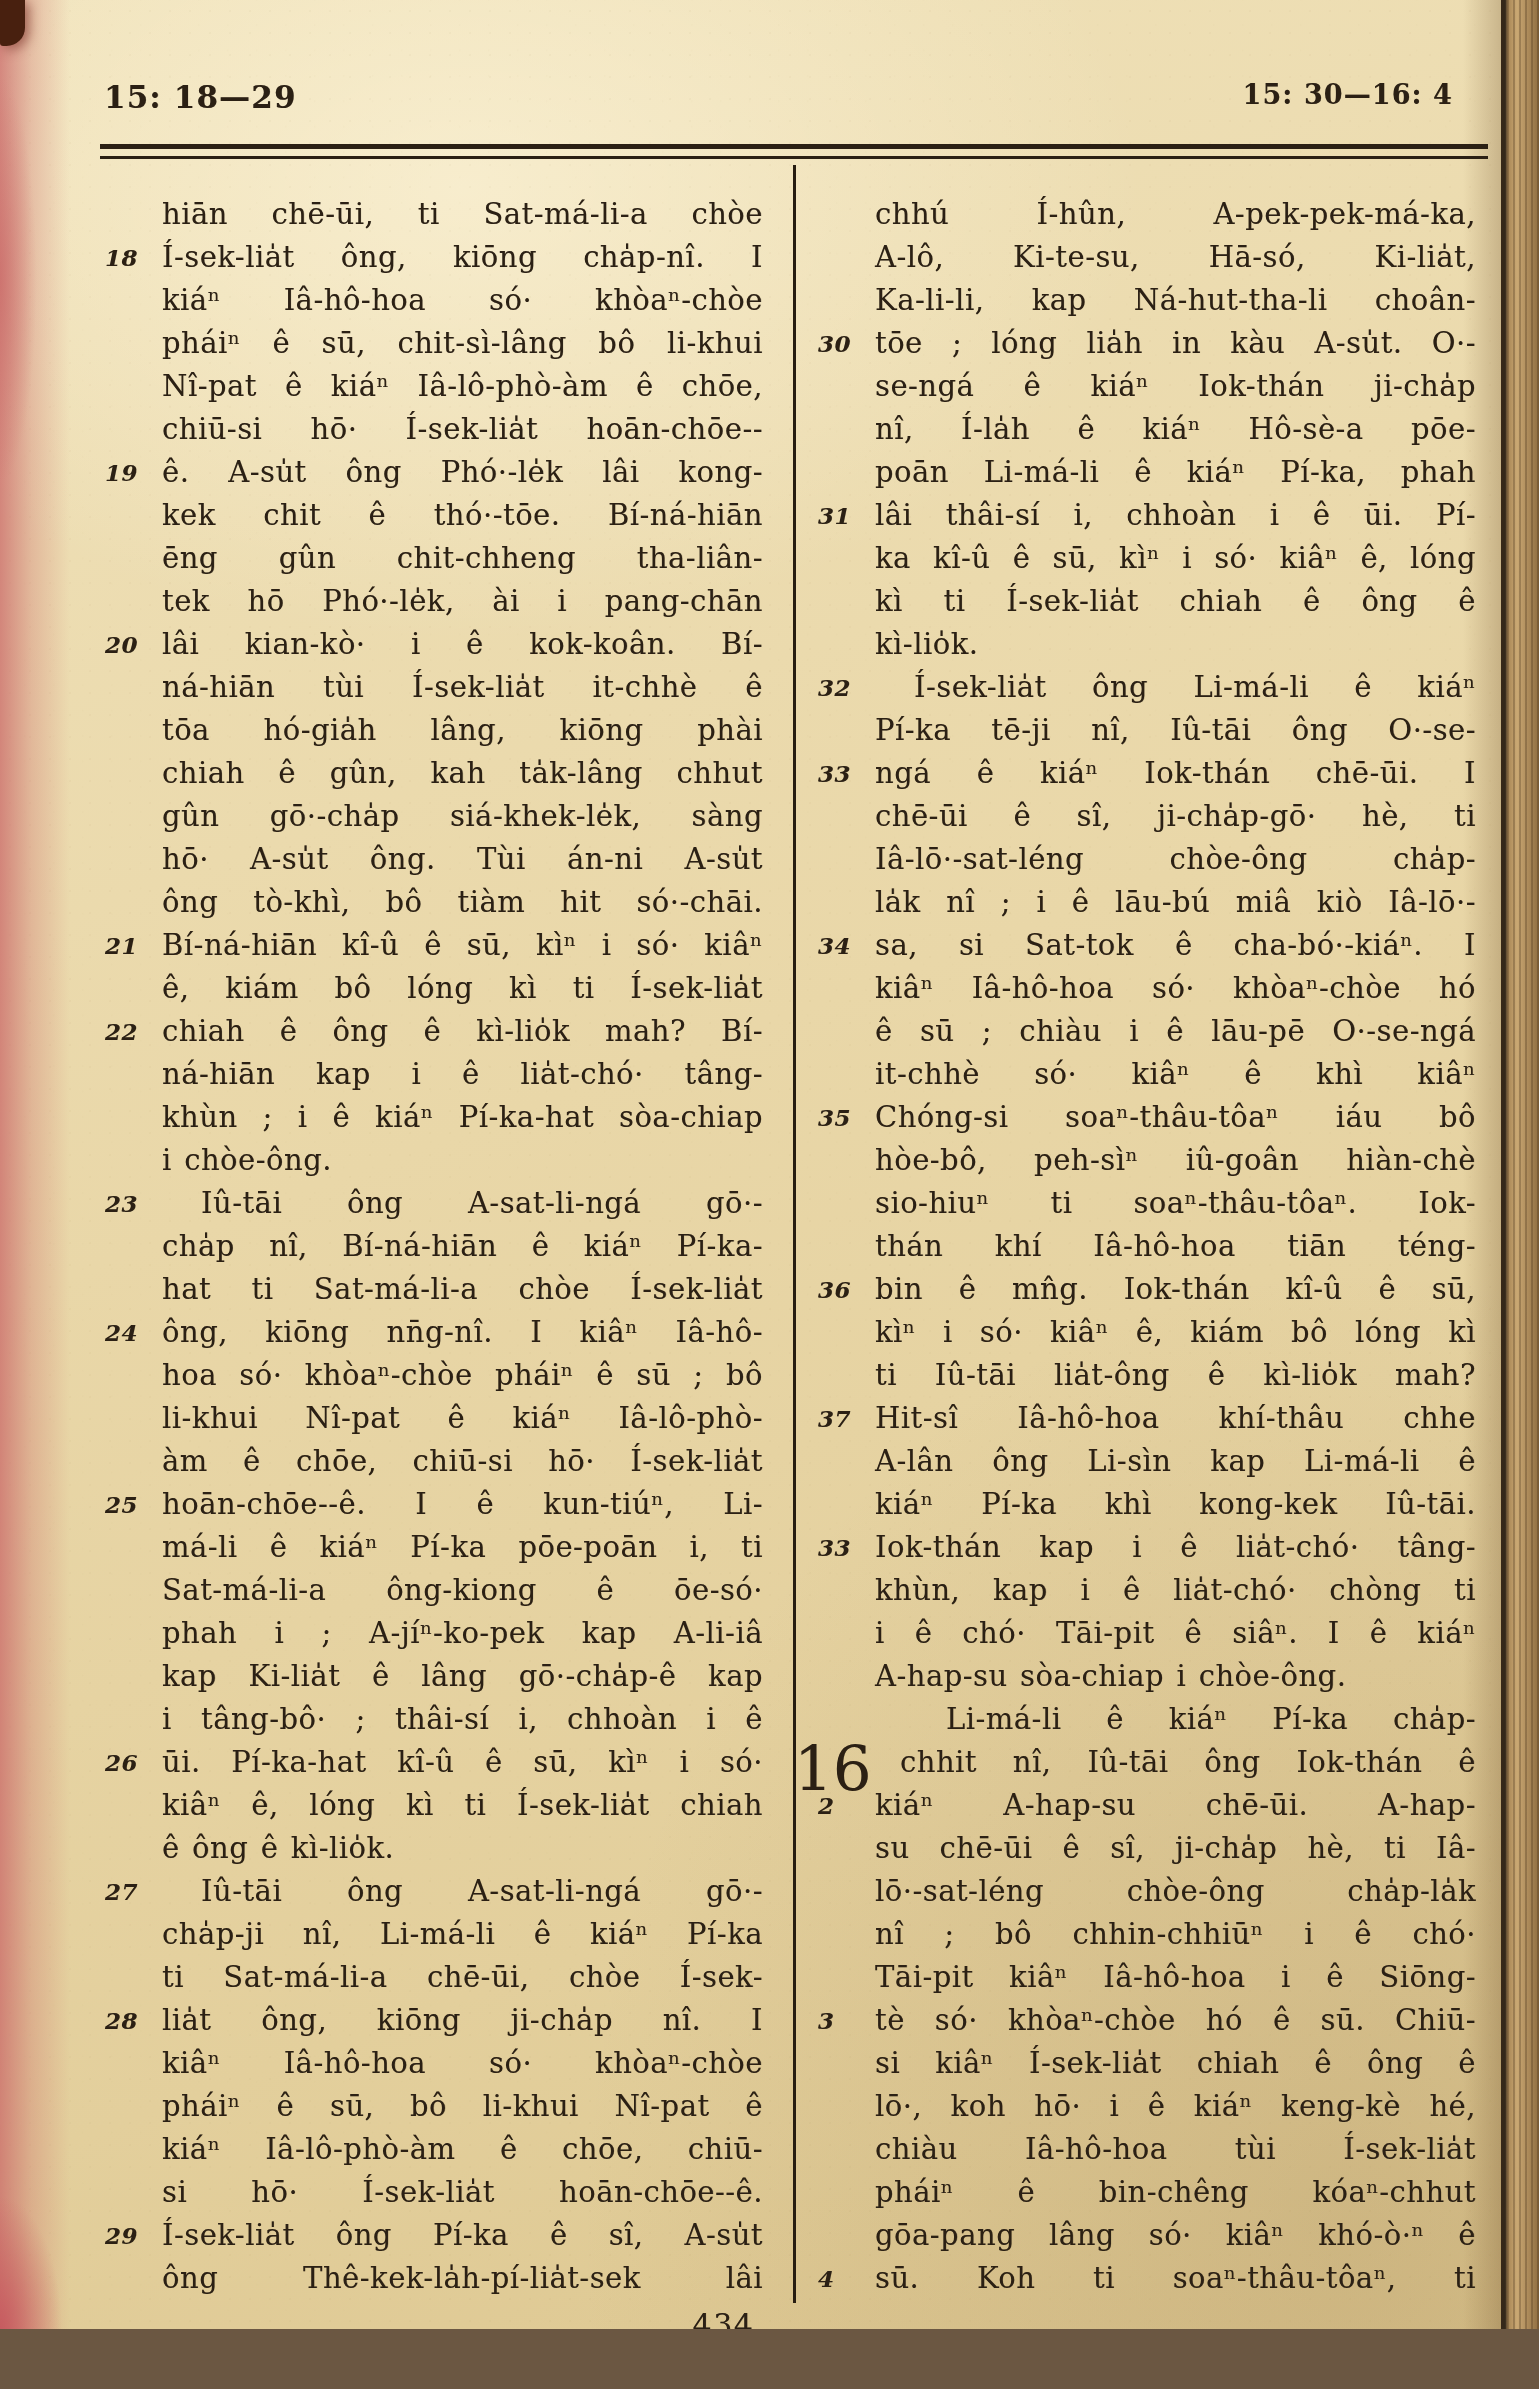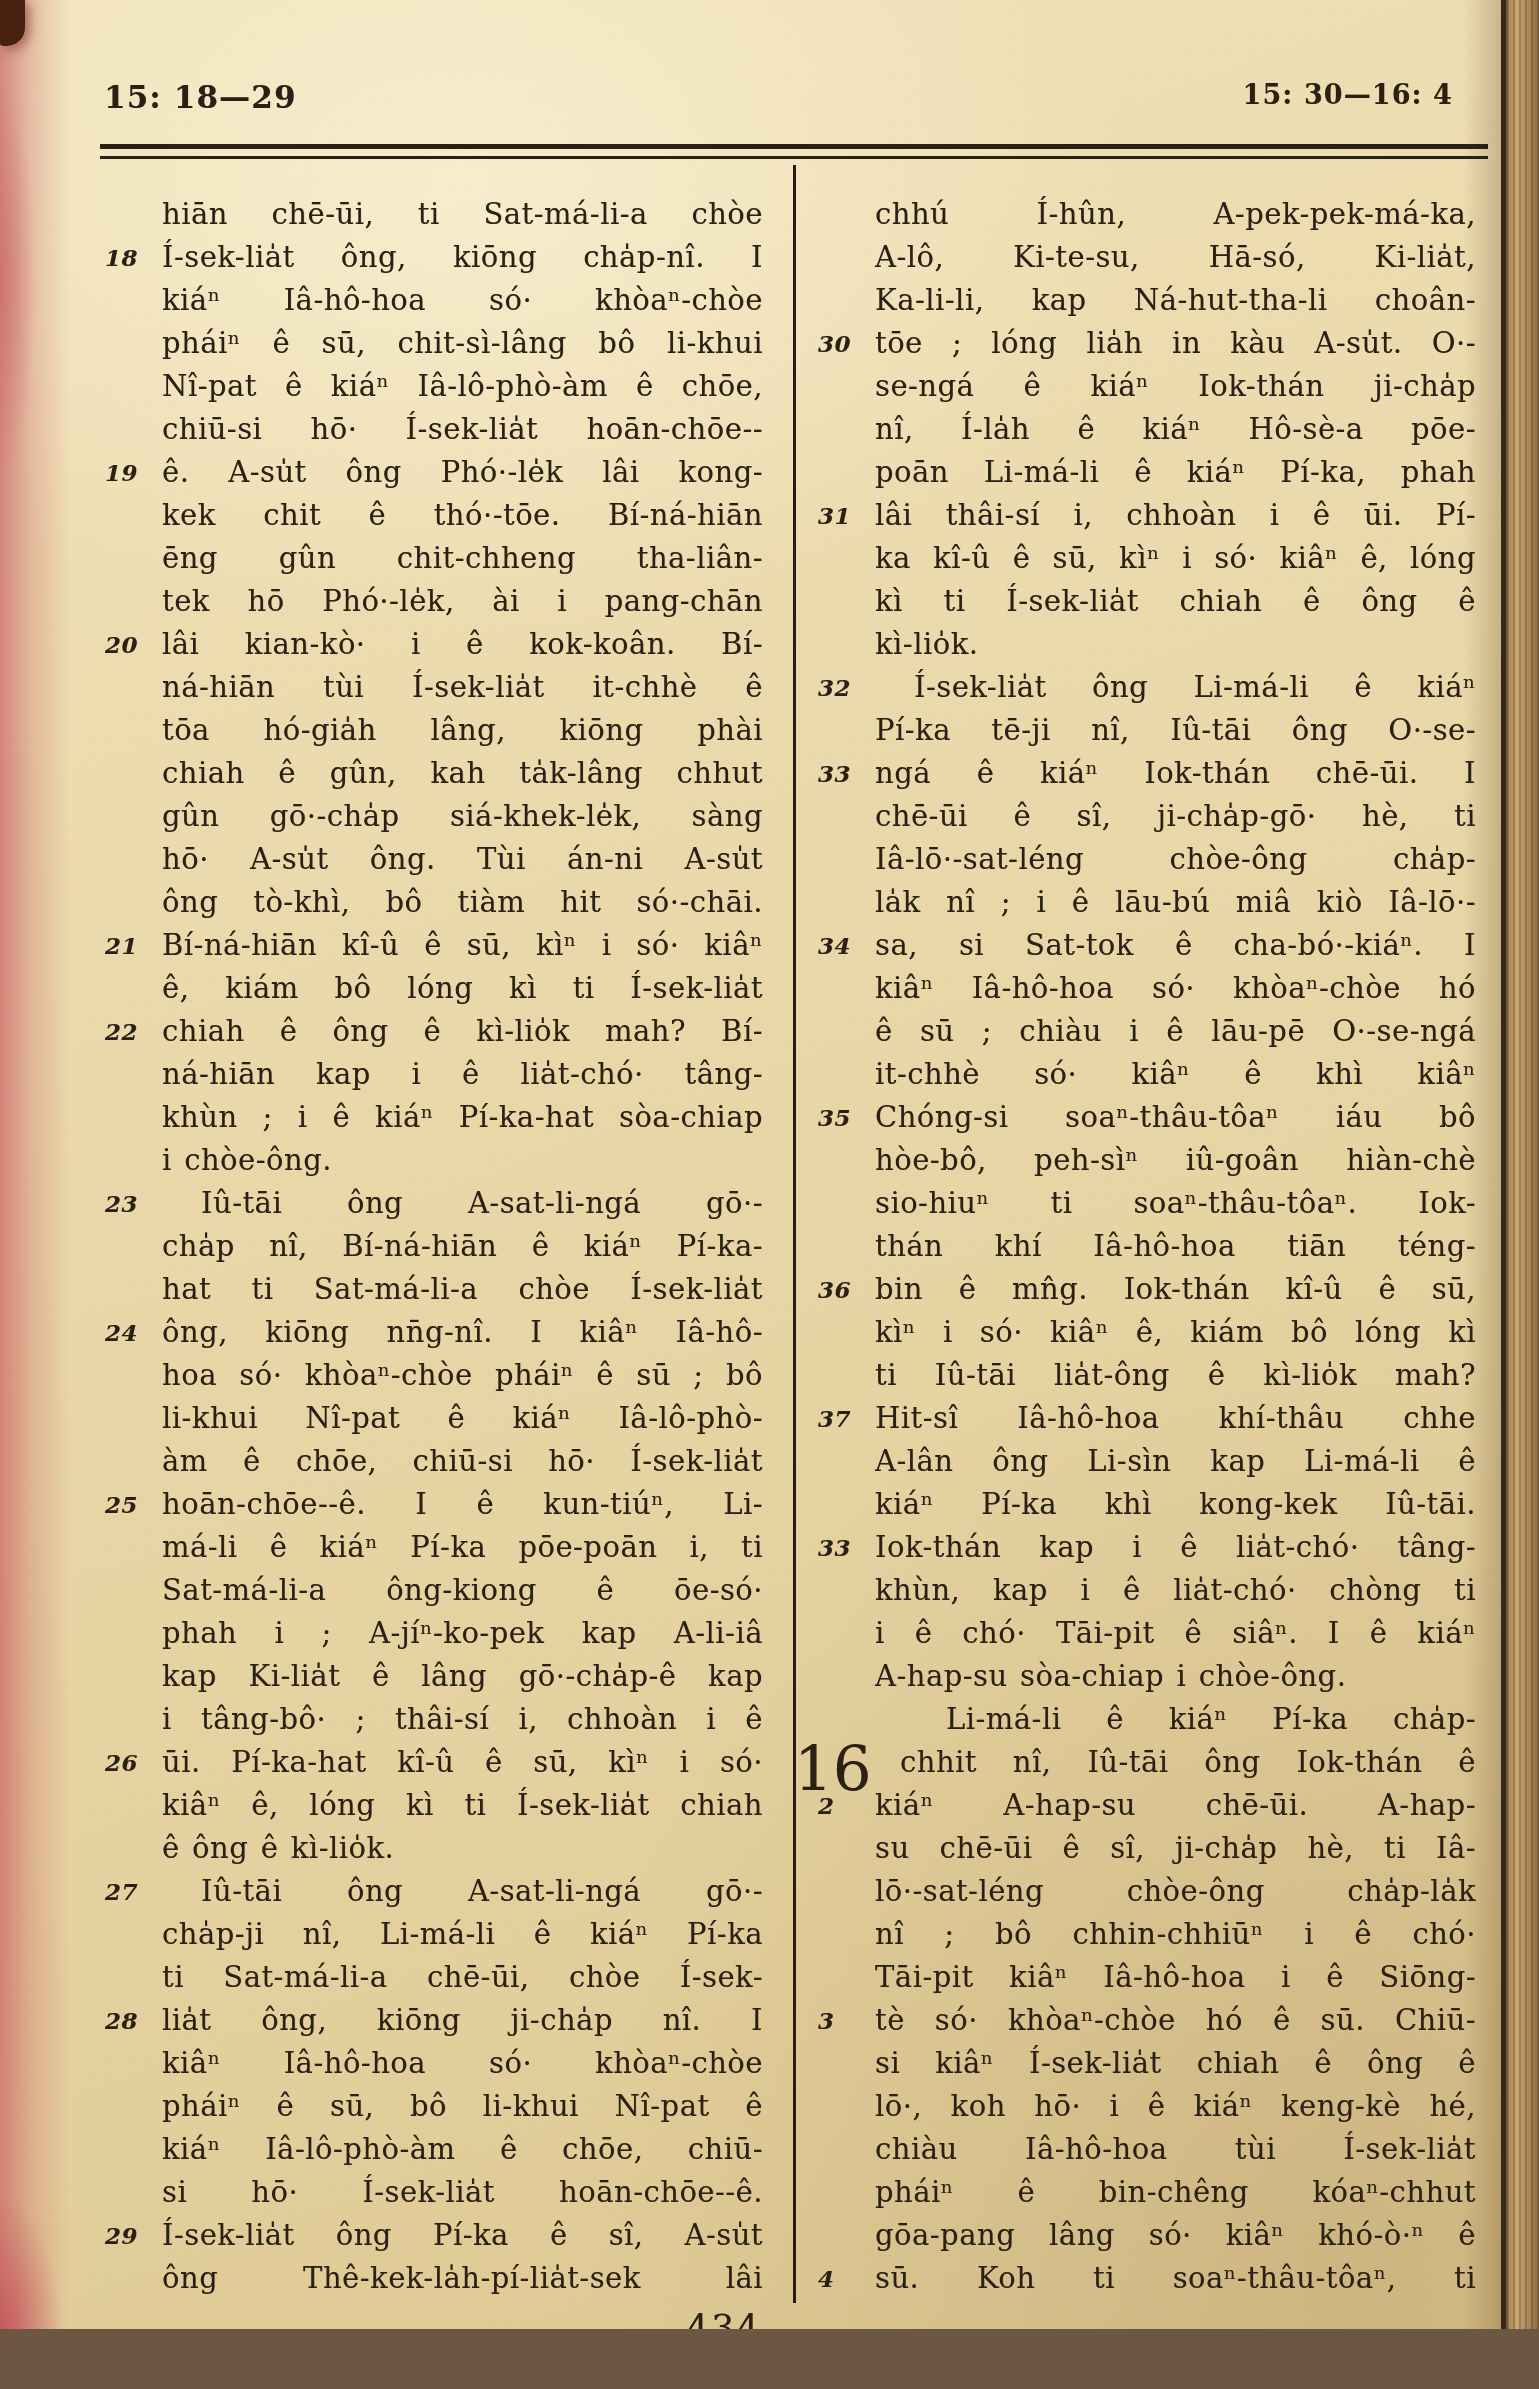--- a/index.html
+++ b/index.html
@@ -64,21 +64,21 @@
   .ltext{display:block;text-align:justify;text-align-last:justify;}
   .line.end .ltext{text-align-last:left;}
   .line.ind .ltext{padding-left:39px;}
   .line.ch1 .ltext{padding-left:71px;}
   .line.ch2 .ltext{padding-left:25px;}
   .vnum{position:absolute;left:-57px;top:2.2px;width:50px;
         font-size:23px;line-height:39px;font-weight:bold;text-align:left;font-style:italic;}
   .chnum{position:absolute;left:-81px;top:-2.2px;font-size:61px;line-height:81px;
          font-weight:normal;letter-spacing:0;margin-top:32px;}
   .pageno{position:absolute;left:0;right:92px;top:2307px;text-align:center;
-          font-size:37px;letter-spacing:1.6px;text-shadow:0.3px 0.3px 0 rgba(43,32,20,.3);}
+          font-size:30px;letter-spacing:1.6px;text-shadow:0.3px 0.3px 0 rgba(43,32,20,.3);}
 </style>
 </head>
 <body>
 
 <div class="page">
   <div class="edge-left"></div>
   <div class="corner-dark"></div>
   <div class="spine-shadow"></div>
   <div class="spine"></div>
 

